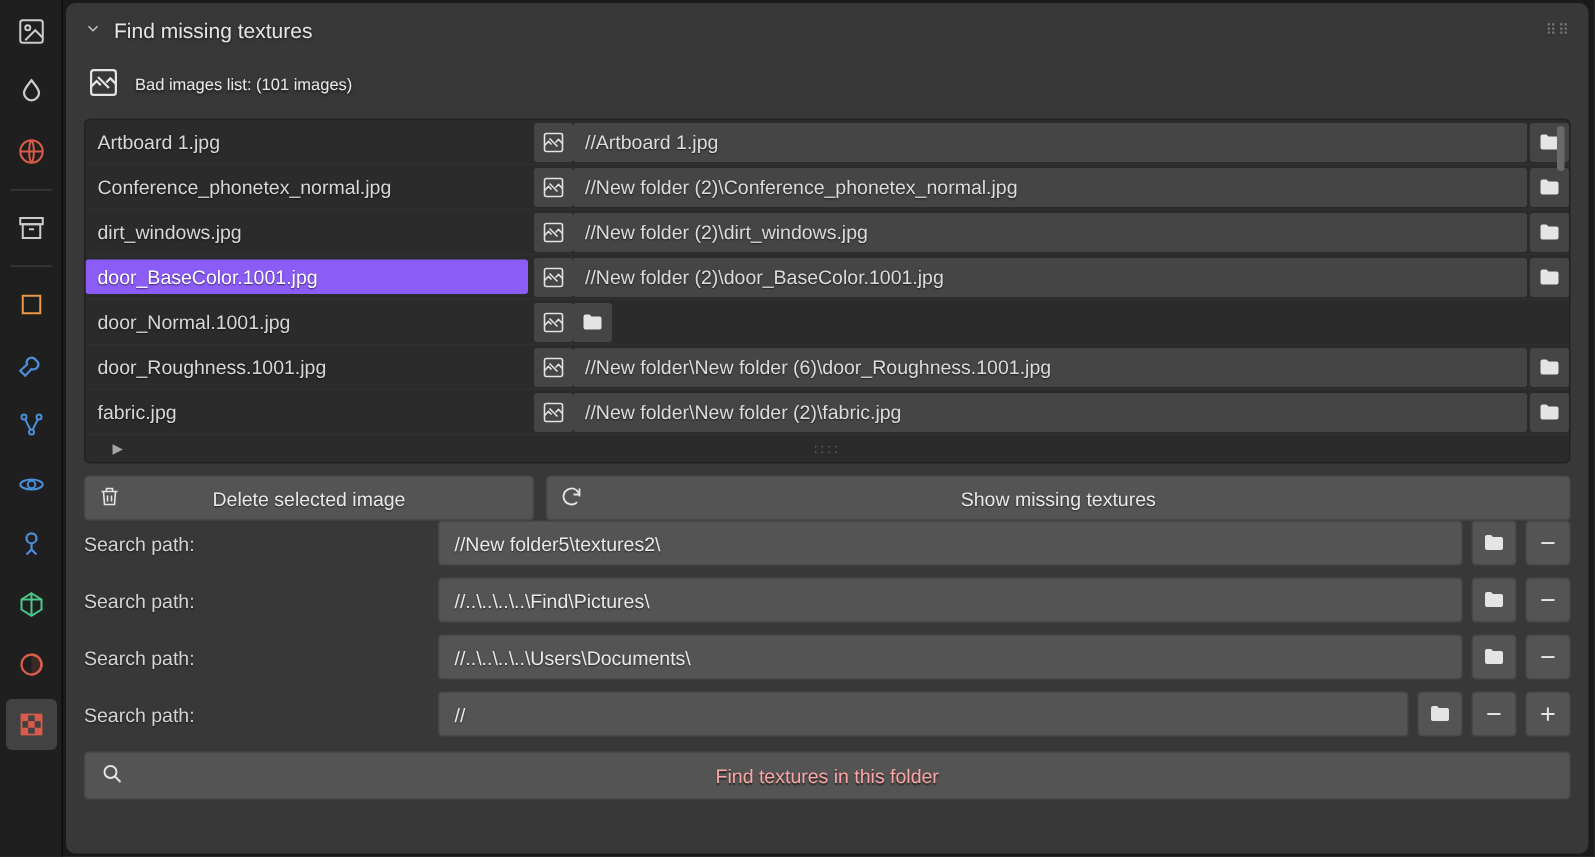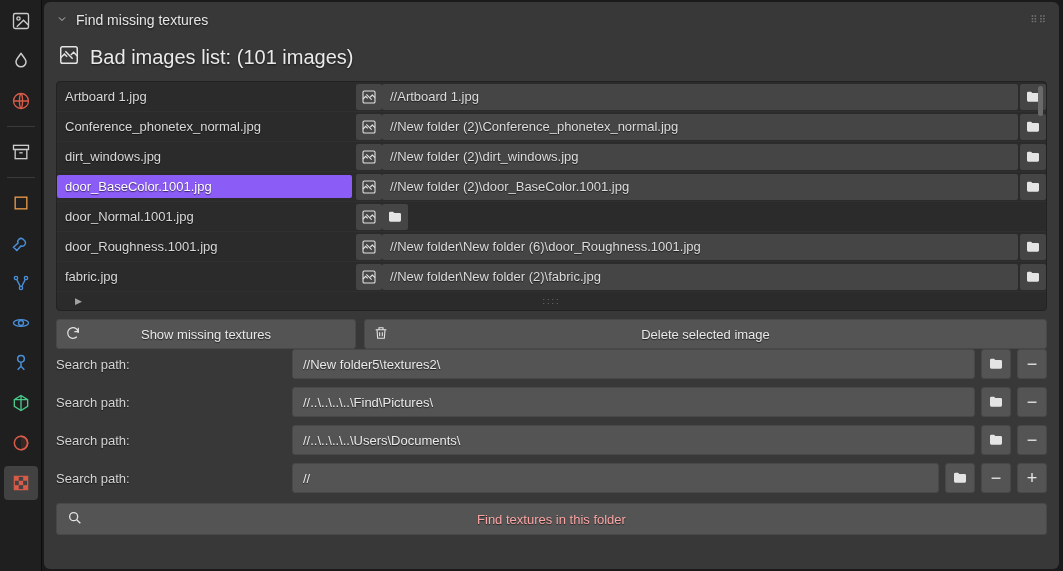--- a/index.html
+++ b/index.html
@@ -49,21 +49,21 @@
     padding-bottom: 10px;
     position: relative;
   }
   .panel-header .chev { opacity: .85; }
   .panel-header .grip {
     position: absolute; right: 0; top: 2px; opacity: .35;
     letter-spacing: 1px; font-size: 10px;
   }
   .section-title {
     display: flex; align-items: center; gap: 10px;
-    font-size: 20px; color: #eaeaea;
+    font-size: 11px; color: #eaeaea;
     text-shadow: 0 1px 2px rgba(0,0,0,.6);
     margin: 6px 0 10px 2px;
   }
   .section-title svg { width: 22px; height: 22px; }
 
   
   .listwrap {
     background: #2b2b2b;
     border: 1px solid #222;
     border-radius: 4px;
@@ -389,33 +389,33 @@
       </div>
     <div class="listfooter">
       <span class="tri">▶</span>
       <span class="dots">::::</span>
     </div>
   </div>
 
   <div class="actions">
     <div class="btn iconleft">
       <span>
-        <svg viewBox="0 0 24 24" fill="none" stroke="#e4e4e4" stroke-width="1.8">
-            <path d="M20 12a8 8 0 10-2.3 5.6M20 4v6h-6"></path>
+        <svg viewBox="0 0 24 24" fill="none" stroke="#e4e4e4" stroke-width="1.6">
+            <path d="M4 7h16M9 7V4h6v3M6 7l1 13h10l1-13M10 11v6M14 11v6"></path>
           </svg>
       </span>
-      <span class="lbl">Show missing textures</span>
+      <span class="lbl">Delete selected image</span>
     </div>
     <div class="btn iconleft">
       <span>
-        <svg viewBox="0 0 24 24" fill="none" stroke="#e4e4e4" stroke-width="1.6">
-            <path d="M4 7h16M9 7V4h6v3M6 7l1 13h10l1-13M10 11v6M14 11v6"></path>
+        <svg viewBox="0 0 24 24" fill="none" stroke="#e4e4e4" stroke-width="1.8">
+            <path d="M20 12a8 8 0 10-2.3 5.6M20 4v6h-6"></path>
           </svg>
       </span>
-      <span class="lbl">Delete selected image</span>
+      <span class="lbl">Show missing textures</span>
     </div>
   </div>
 
   <div class="paths" id="paths-host">
       <div class="pathrow g3">
         <div class="pathlabel">Search path:</div>
         <div class="pathinput">//New folder5\textures2\</div>
         <div class="sqbtn">
           <svg viewBox="0 0 24 24" fill="#e4e4e4">
             <path d="M3 6a2 2 0 012-2h4l2 2h8a2 2 0 012 2v9a2 2 0 01-2 2H5a2 2 0 01-2-2V6z"></path>

